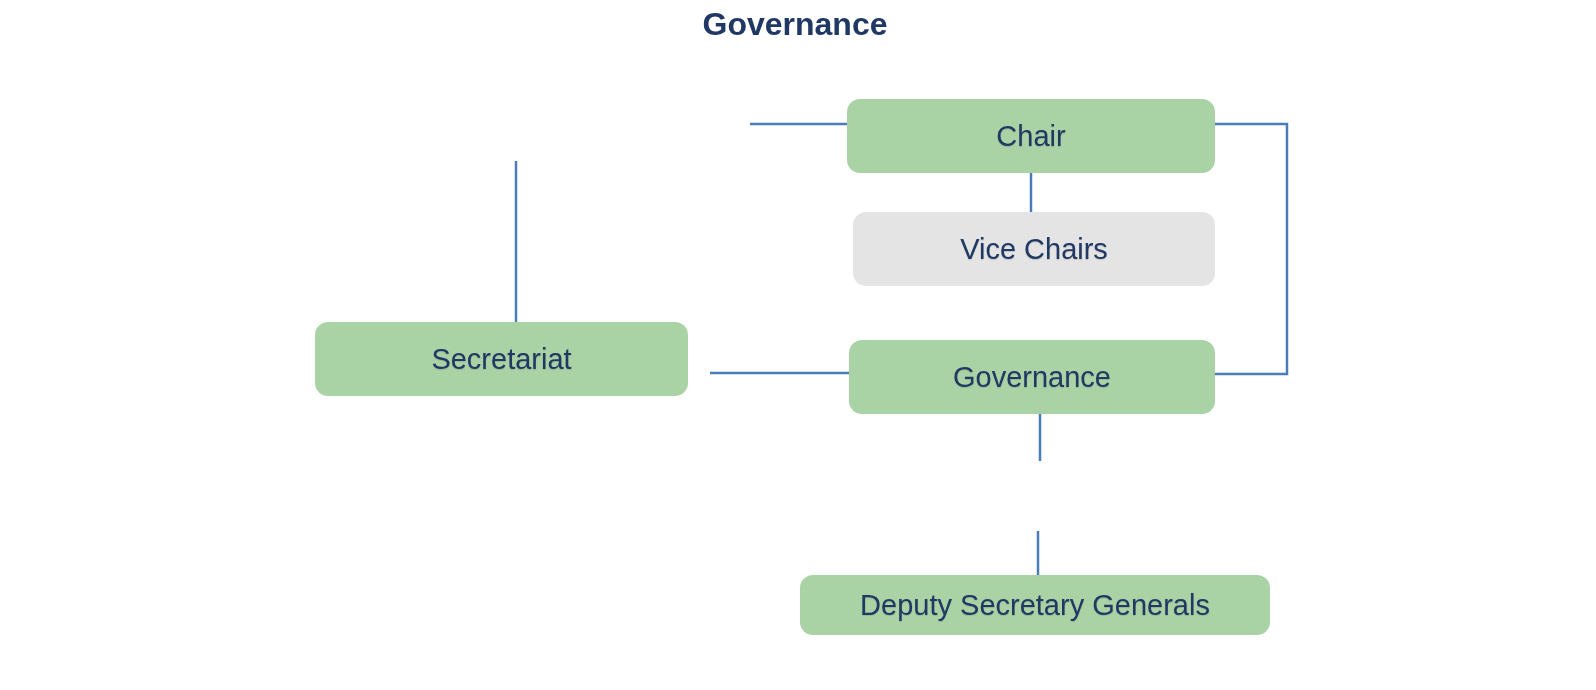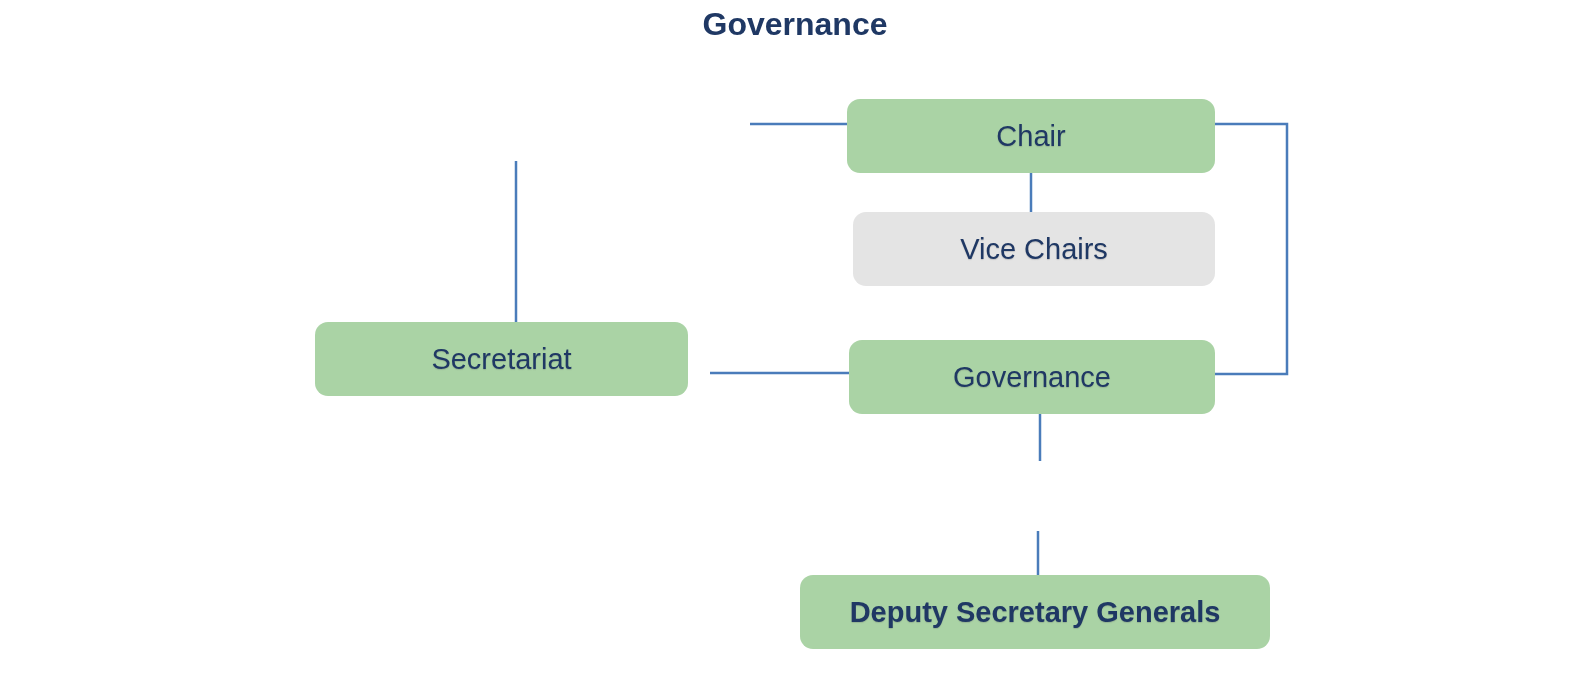--- a/index.html
+++ b/index.html
@@ -55,21 +55,21 @@
   }
   .node.green{background:var(--node-green);}
   .node.gray{background:var(--node-gray);}
 
   .node-general-assembly{left:283px;top:87px;width:467px;height:74px;}
   .node-chair{left:847px;top:87px;width:368px;height:74px;margin-top:12px;}
   .node-vice-chairs{left:853px;top:212px;width:362px;height:74px;}
   .node-secretariat{left:315px;top:322px;width:373px;height:74px;}
   .node-president{left:849px;top:340px;width:366px;height:74px;}
   .node-secretary-general{left:858px;top:461px;width:360px;height:70px;}
-  .node-deputy-secretary-generals{left:800px;top:575px;width:470px;height:74px;font-weight:bold;}
+  .node-deputy-secretary-generals{left:800px;top:575px;width:470px;height:60px;}
 </style>
 </head>
 <body>
 
 <div class="stage">
 
   <h1 class="title">Governance</h1>
 
   <svg class="connectors" viewBox="0 0 1596 690" xmlns="http://www.w3.org/2000/svg" aria-hidden="true">
     <path d="M750 124 H847"></path>

